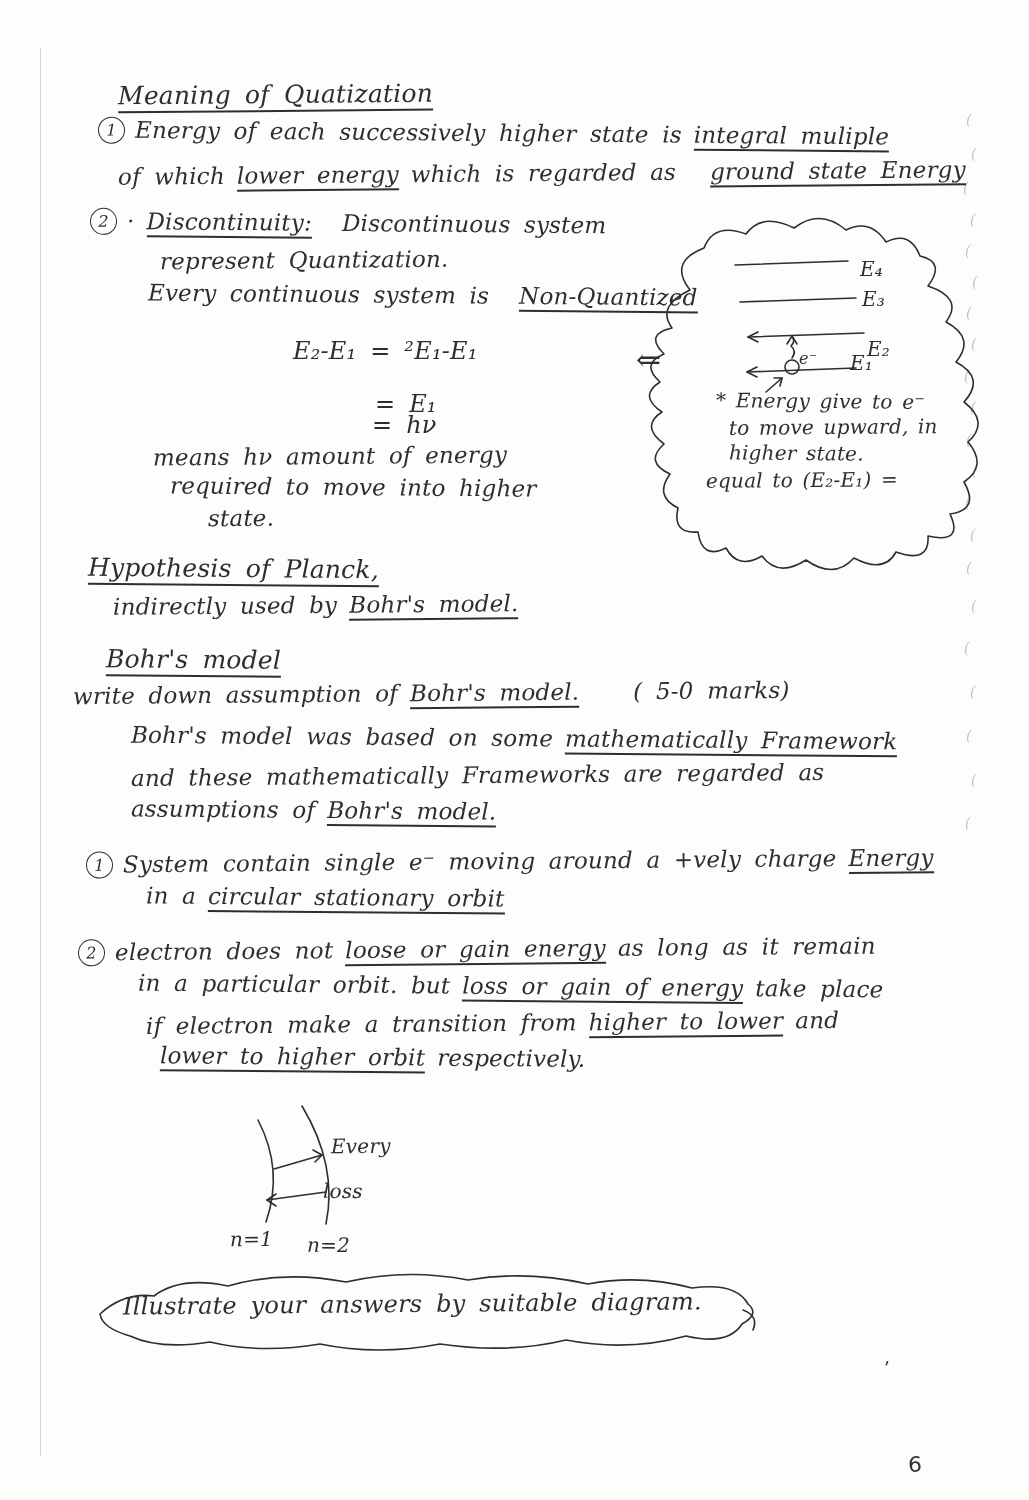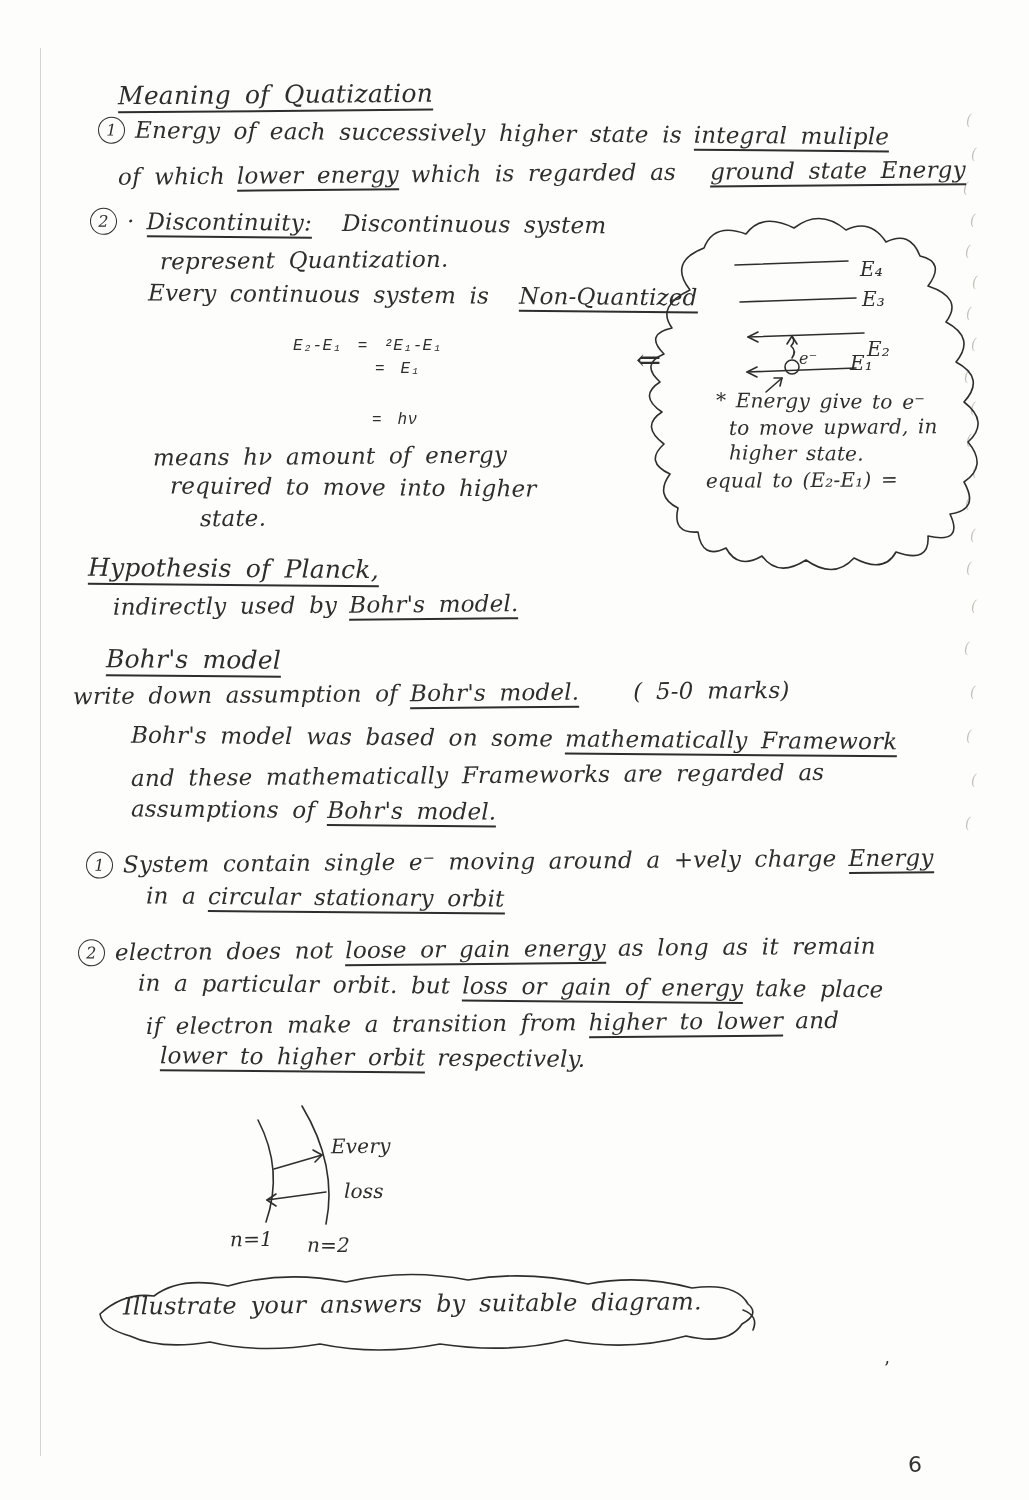--- a/index.html
+++ b/index.html
@@ -11,21 +11,21 @@
   }
   .hw{
     position:absolute; white-space:nowrap;
     font-family:"DejaVu Serif", serif; font-style:italic;
     font-size:23px; color:var(--ink); word-spacing:6px; letter-spacing:.2px;
   }
   .hw .seg{margin-right:12px;}
   .hw .seg:last-child{margin-right:0;}
   .u{border-bottom:2px solid var(--ink); padding-bottom:1px;}
   .title{font-size:25px;}
-  .eq{font-size:16px;font-family:Liberation Mono, monospace;}
+  .eq{font-size:24px;}
   .small{font-size:20px; word-spacing:3px;}
   .circ{
     display:inline-block; width:25px; height:25px; line-height:25px;
     text-align:center; border:1.7px solid var(--ink); border-radius:50%;
     font-size:16px; margin-right:10px; vertical-align:2px;
   }
   .rotA{transform:rotate(-0.5deg);} .rotB{transform:rotate(0.5deg);}
   .margin-line{
     position:absolute; left:40px; top:48px; width:1px; height:1408px;
     background:#cfcac4; opacity:.85;
@@ -95,25 +95,25 @@
 
   <div class="hw rotA" style="left:160px;top:247px">
     <span class="seg">represent Quantization.</span>
   </div>
 
   <div class="hw rotB" style="left:148px;top:282px">
     <span class="seg">Every continuous system is</span><span class="seg u" style="margin-left:18px">Non-Quantized</span>
   </div>
 
   <div class="hw eq" style="left:293px;top:337px"><span>E₂-E₁ =  ²E₁-E₁</span></div>
-  <div class="hw eq" style="left:375px;top:360px"><span>= E₁</span></div>
+  <div class="hw eq" style="left:375px;top:390px"><span>= E₁</span></div>
   <div class="hw eq" style="left:372px;top:411px"><span>= hν</span></div>
   <div class="hw rotA" style="left:153px;top:443px"><span>means hν amount of energy</span></div>
   <div class="hw rotB" style="left:170px;top:474px"><span>required to move into higher</span></div>
-  <div class="hw rotA" style="left:200px;top:505px"><span>state.</span></div>
+  <div class="hw rotA" style="left:208px;top:505px"><span>state.</span></div>
 
   <div class="bigarrow">⇐</div>
 
   <svg style="left:628px;top:218px" width="365" height="350" viewBox="0 0 365 350">
     <path d="M62,72 Q40,44 76,30 Q86,4 118,16 Q134,-6 166,10 Q192,-10 218,12 Q242,0 258,24 Q282,12 292,38 Q318,44 300,68 Q336,80 318,104 Q348,120 328,144 Q358,160 336,184 Q362,204 340,224 Q360,248 336,264 Q352,292 322,296 Q336,326 300,318 Q302,346 268,334 Q256,356 226,340 Q206,362 178,342 Q150,360 134,338 Q110,352 98,330 Q74,342 70,314 Q44,316 50,290 Q26,278 42,256 Q16,244 36,226 Q12,208 34,194 Q10,178 32,164 Q12,146 36,136 Q16,116 44,110 Q28,88 62,72 Z"></path>
     <line x1="107" y1="47" x2="220" y2="43"></line>
     <line x1="112" y1="84" x2="228" y2="80"></line>
     <line x1="120" y1="119" x2="236" y2="115"></line>
     <polyline points="130,114 120,119 130,124"></polyline>
     <line x1="119" y1="154" x2="228" y2="150"></line>
@@ -179,21 +179,21 @@
 
   <svg style="left:228px;top:1092px" width="170" height="165" viewBox="0 0 170 165">
     <path d="M30,28 Q56,78 38,130"></path>
     <path d="M74,14 Q110,74 98,132"></path>
     <line x1="46" y1="77" x2="94" y2="63"></line>
     <polyline points="85,58 94,63 87,70"></polyline>
     <line x1="98" y1="100" x2="39" y2="108"></line>
     <polyline points="48,102 39,108 48,114"></polyline>
   </svg>
   <div class="hw small rotA" style="left:331px;top:1134px"><span>Every</span></div>
-  <div class="hw small rotB" style="left:344px;top:1179px"><span>loss</span></div>
+  <div class="hw small rotB" style="left:323px;top:1179px"><span>loss</span></div>
   <div class="hw small rotA" style="left:230px;top:1227px"><span>n=1</span></div>
   <div class="hw small rotB" style="left:307px;top:1233px"><span>n=2</span></div>
 
   <svg style="left:88px;top:1262px" width="675" height="100" viewBox="0 0 675 100">
     <path d="M12,52 Q36,30 66,34 Q92,14 140,24 Q196,8 258,20 Q318,6 380,18 Q438,8 500,22 Q552,12 604,26 Q648,20 660,42 Q672,52 654,62 Q640,84 598,74 Q540,90 478,78 Q420,92 352,82 Q290,94 232,82 Q172,92 122,80 Q72,88 42,74 Q14,66 12,52 Z"></path>
     <path d="M655,48 q16,6 10,20"></path>
   </svg>
   <div class="hw rotA" style="left:123px;top:1290px;font-size:24px">
     <span>Illustrate your answers by suitable diagram.</span>
   </div>

